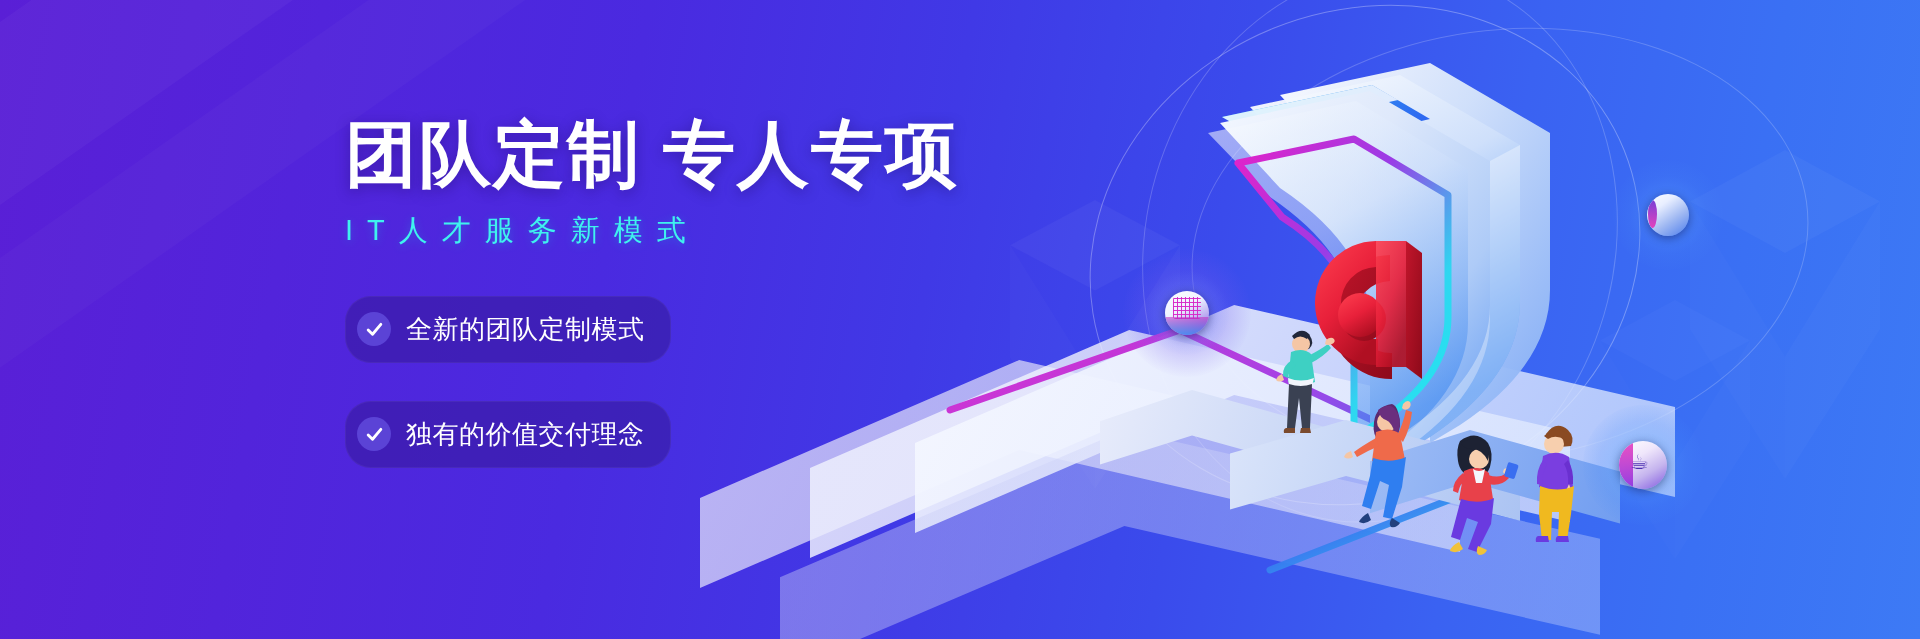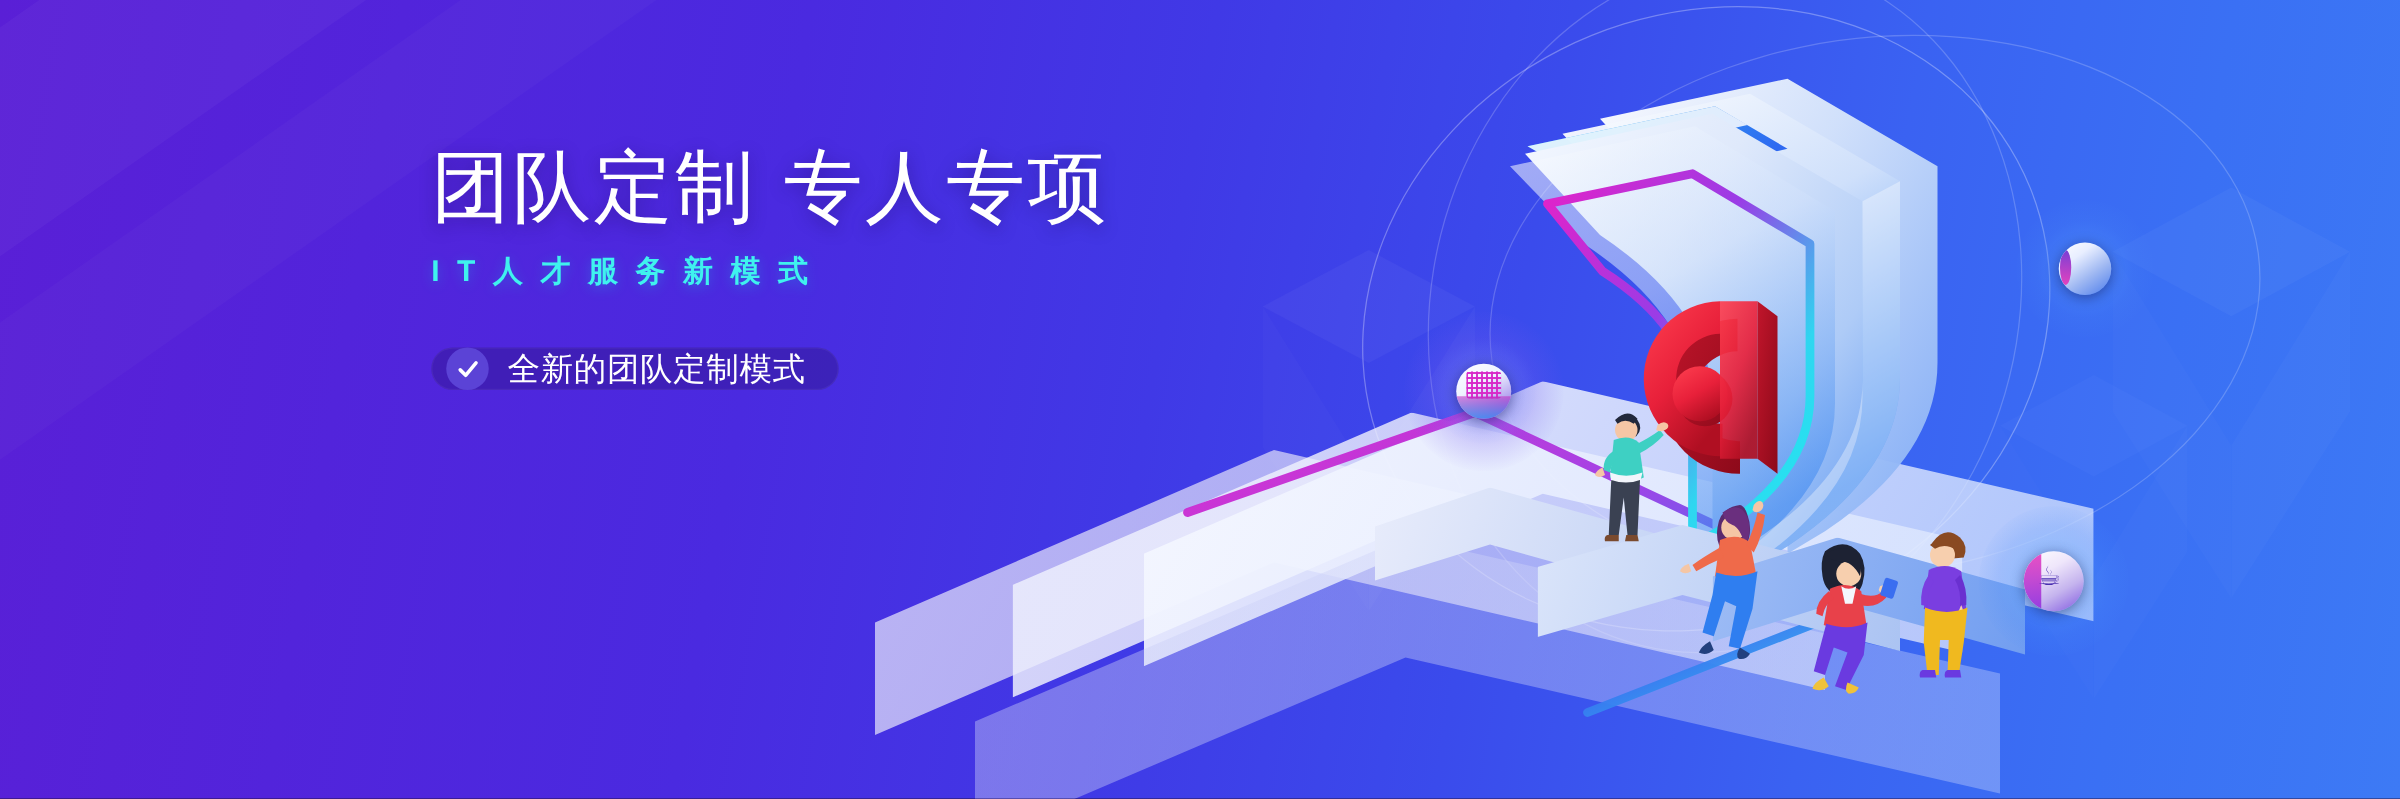--- a/index.html
+++ b/index.html
@@ -79,44 +79,43 @@
 
   
   .copy {
     position:absolute;
     left:345px;
     top:116px;
     width:760px;
     z-index:40;
   }
   .title {
-    font-size:63px;
-    font-weight:normal;
+    font-size:72px;
+    font-weight:bold;
     color:#ffffff;
     letter-spacing:2px;
     line-height:1.08;
     white-space:nowrap;
     text-shadow:0 3px 14px rgba(28,10,90,.40);
   }
   .title .gap { display:inline-block; width:22px; }
   .subtitle {
     margin-top:17px;
-    font-size:24px;
+    font-size:29px;
     color:#3ff2ee;
     letter-spacing:14px;
     white-space:nowrap;
     text-shadow:0 2px 10px rgba(20,220,230,.30);
-    font-weight:bold;
   }
 
   .pills { margin-top:45px; }
   .pill {
     display:flex;
     align-items:center;
-    height:34px;
+    height:67px;
     margin-bottom:38px;
     padding:0 26px 0 12px;
     width:max-content;
     border-radius:26px;
     background:rgba(46,18,130,.42);
     box-shadow:inset 0 0 0 1px rgba(255,255,255,.05);
   }
   .pill .check {
     flex:0 0 auto;
     width:34px; height:34px;
@@ -380,18 +379,26 @@
 
       <div class="pill">
         <span class="check">
           <svg viewBox="0 0 24 24">
               <path d="M4 12.5 L9.5 18 L20 5.5" fill="none" stroke="#ffffff" stroke-width="3.6" stroke-linecap="round" stroke-linejoin="round"></path>
             </svg>
         </span>
         <span class="ptext">全新的团队定制模式</span>
       </div>
 
+      <div class="pill">
+        <span class="check">
+          <svg viewBox="0 0 24 24">
+              <path d="M4 12.5 L9.5 18 L20 5.5" fill="none" stroke="#ffffff" stroke-width="3.6" stroke-linecap="round" stroke-linejoin="round"></path>
+            </svg>
+        </span>
+        <span class="ptext">独有的价值交付理念</span>
+      </div>
 
 
     </div>
   </div>
 
 </div>
 
 </body></html>

